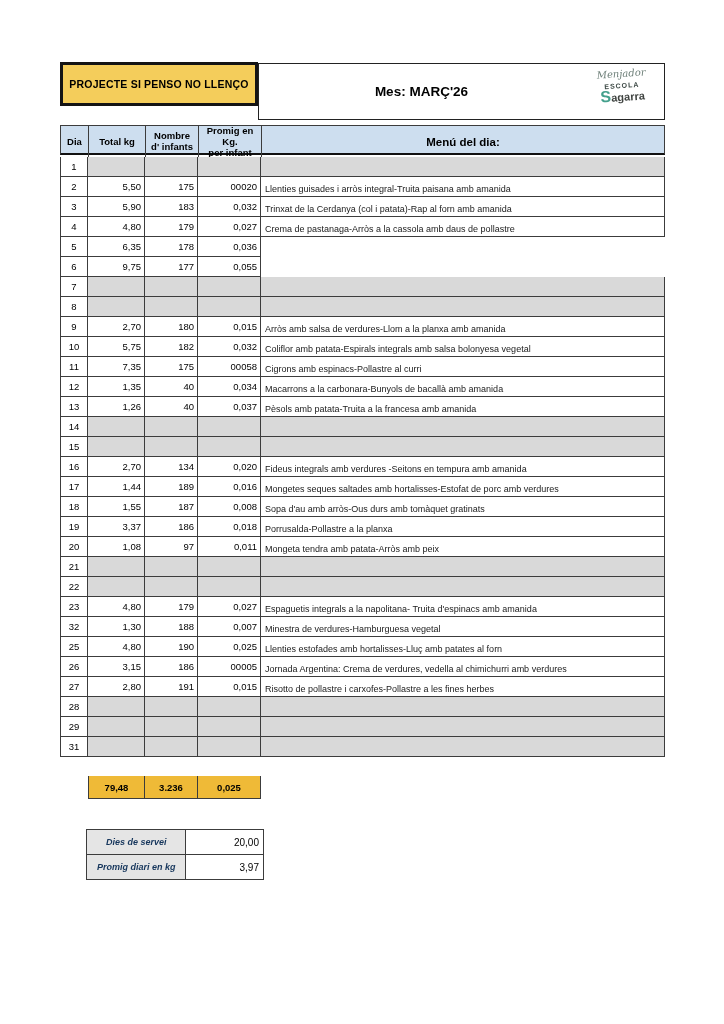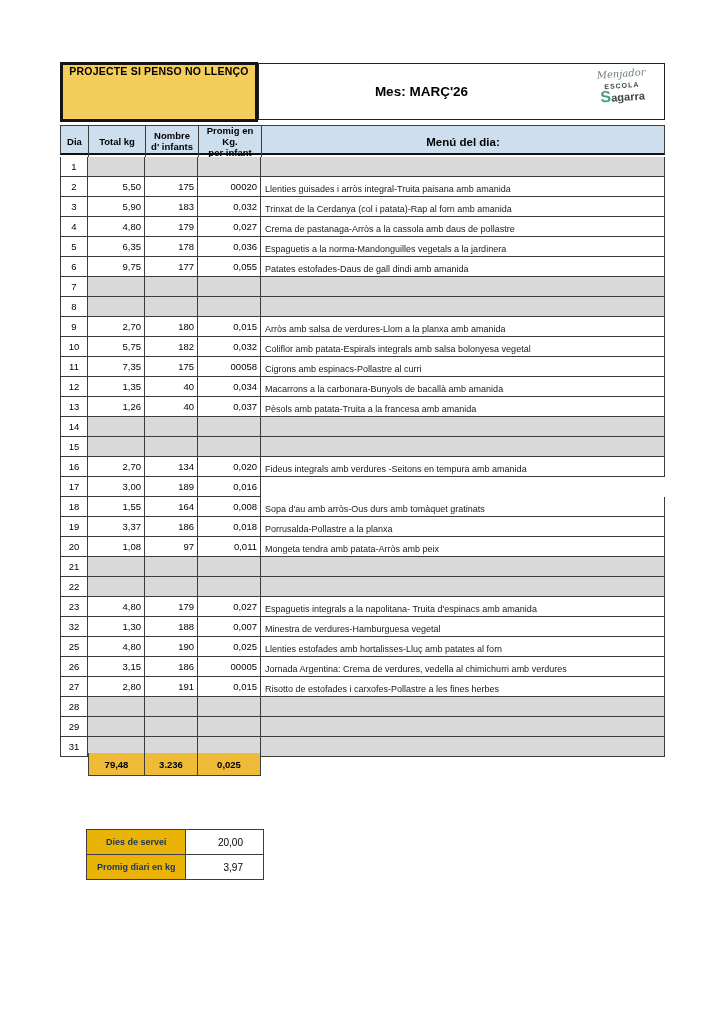--- a/index.html
+++ b/index.html
@@ -8,23 +8,23 @@
     width:724px; height:1024px;
     font-family:"Liberation Sans", sans-serif;
     color:#000;
     position:relative;
     overflow:hidden;
   }
   .sheet { position:absolute; inset:0; background:#fff; }
 
   
   .title-box {
-    position:absolute; left:60px; top:62px; width:198px; height:60px;
+    position:absolute; left:60px; top:62px; width:198px; height:44px;
     background:#F4CD5B; border:3px solid #141414;
-    display:flex; align-items:flex-start; justify-content:center;
+    display:flex; align-items:center; justify-content:center;
     font-weight:bold; font-size:10.5px; letter-spacing:.2px; text-align:center;
   }
   .mes-box {
     position:absolute; left:258px; top:63px; width:407px; height:57px;
     background:#fff; border:1px solid #222;
   }
   .mes-label {
     position:absolute; left:0; right:80px; top:0; bottom:0;
     display:flex; align-items:center; justify-content:center;
     font-weight:bold; font-size:13.5px;
@@ -61,50 +61,50 @@
     border-right:1px solid #3c3c3c; border-bottom:1px solid #3c3c3c;
     font-size:9.5px; overflow:hidden; white-space:nowrap;
     display:flex; align-items:center; background:#fff;
   }
   .cell.day { justify-content:center; }
   .cell.num { justify-content:flex-end; padding-right:3px; }
   .cell.menu { justify-content:flex-start; align-items:flex-end; padding:0 12px 2px 4px; font-size:9px; color:#1a1a1a; }
   .trow.empty .cell:not(.day) { background:#D9D9D9; }
 
   .totals {
-    position:absolute; left:60px; top:753px; width:605px; height:23px;
+    position:absolute; left:60px; top:776px; width:605px; height:23px;
     display:grid; grid-template-columns:28px 57px 53px 63px auto;
   }
   .tcell {
     display:flex; align-items:center; justify-content:center;
     font-weight:bold; font-size:9.5px;
   }
   .tcell.gold {
     background:#EFBA37;
     border-right:1px solid #3c3c3c; border-bottom:1px solid #3c3c3c;
   }
   .tcell.gold.first { border-left:1px solid #3c3c3c; }
 
   
   .summary {
     position:absolute; left:86px; top:829px; width:178px;
     border-top:1px solid #3c3c3c; border-left:1px solid #3c3c3c;
   }
   .srow { display:flex; height:25px; }
   .slabel {
-    width:100px; background:#eab308;
+    width:100px; background:#e5e5e5;
     border-right:1px solid #3c3c3c; border-bottom:1px solid #3c3c3c;
     display:flex; align-items:center; justify-content:center;
-    font-weight:bold; font-size:9px; color:#16365c; text-align:center;
+    font-weight:bold; font-size:9px; color:#16365c; text-align:center;font-style:italic;
   }
   .svalue {
     width:78px; background:#fff;
     border-right:1px solid #3c3c3c; border-bottom:1px solid #3c3c3c;
     display:flex; align-items:center; justify-content:flex-end;
-    padding-right:20px; font-size:10px;
+    padding-right:4px; font-size:10px;
   }
 </style>
 </head>
 <body>
 
 <div class="sheet">
 
   <div class="title-box">
     <span>PROJECTE SI PENSO NO LLENÇO</span>
   </div>
@@ -155,28 +155,26 @@
         <div class="cell num">4,80</div>
         <div class="cell num">179</div>
         <div class="cell num">0,027</div>
         <div class="cell menu">Crema de pastanaga-Arròs a la cassola amb daus de pollastre</div>
       </div>
       <div class="trow">
         <div class="cell day">5</div>
         <div class="cell num">6,35</div>
         <div class="cell num">178</div>
         <div class="cell num">0,036</div>
-        <div class="cell menu">Espaguetis a la norma-Mandonguilles vegetals a la jardinera</div>
       </div>
       <div class="trow">
         <div class="cell day">6</div>
         <div class="cell num">9,75</div>
         <div class="cell num">177</div>
         <div class="cell num">0,055</div>
-        <div class="cell menu">Patates estofades-Daus de gall dindi amb amanida</div>
       </div>
       <div class="trow empty">
         <div class="cell day">7</div>
         <div class="cell num"></div>
         <div class="cell num"></div>
         <div class="cell num"></div>
         <div class="cell menu"></div>
       </div>
       <div class="trow empty">
         <div class="cell day">8</div>
@@ -236,28 +234,29 @@
       </div>
       <div class="trow">
         <div class="cell day">16</div>
         <div class="cell num">2,70</div>
         <div class="cell num">134</div>
         <div class="cell num">0,020</div>
         <div class="cell menu">Fideus integrals amb verdures -Seitons en tempura amb amanida</div>
       </div>
       <div class="trow">
         <div class="cell day">17</div>
-        <div class="cell num">3,00</div>
+        <div class="cell num">1,44</div>
         <div class="cell num">189</div>
         <div class="cell num">0,016</div>
+        <div class="cell menu">Mongetes seques saltades amb hortalisses-Estofat de porc amb verdures</div>
       </div>
       <div class="trow">
         <div class="cell day">18</div>
         <div class="cell num">1,55</div>
-        <div class="cell num">164</div>
+        <div class="cell num">187</div>
         <div class="cell num">0,008</div>
         <div class="cell menu">Sopa d'au amb arròs-Ous durs amb tomàquet gratinats</div>
       </div>
       <div class="trow">
         <div class="cell day">19</div>
         <div class="cell num">3,37</div>
         <div class="cell num">186</div>
         <div class="cell num">0,018</div>
         <div class="cell menu">Porrusalda-Pollastre a la planxa</div>
       </div>
@@ -308,21 +307,21 @@
         <div class="cell num">3,15</div>
         <div class="cell num">186</div>
         <div class="cell num">00005</div>
         <div class="cell menu">Jornada Argentina: Crema de verdures, vedella al chimichurri amb verdures</div>
       </div>
       <div class="trow">
         <div class="cell day">27</div>
         <div class="cell num">2,80</div>
         <div class="cell num">191</div>
         <div class="cell num">0,015</div>
-        <div class="cell menu">Risotto de estofades i carxofes-Pollastre a les fines herbes</div>
+        <div class="cell menu">Risotto de pollastre i carxofes-Pollastre a les fines herbes</div>
       </div>
       <div class="trow empty">
         <div class="cell day">28</div>
         <div class="cell num"></div>
         <div class="cell num"></div>
         <div class="cell num"></div>
         <div class="cell menu"></div>
       </div>
       <div class="trow empty">
         <div class="cell day">29</div>

